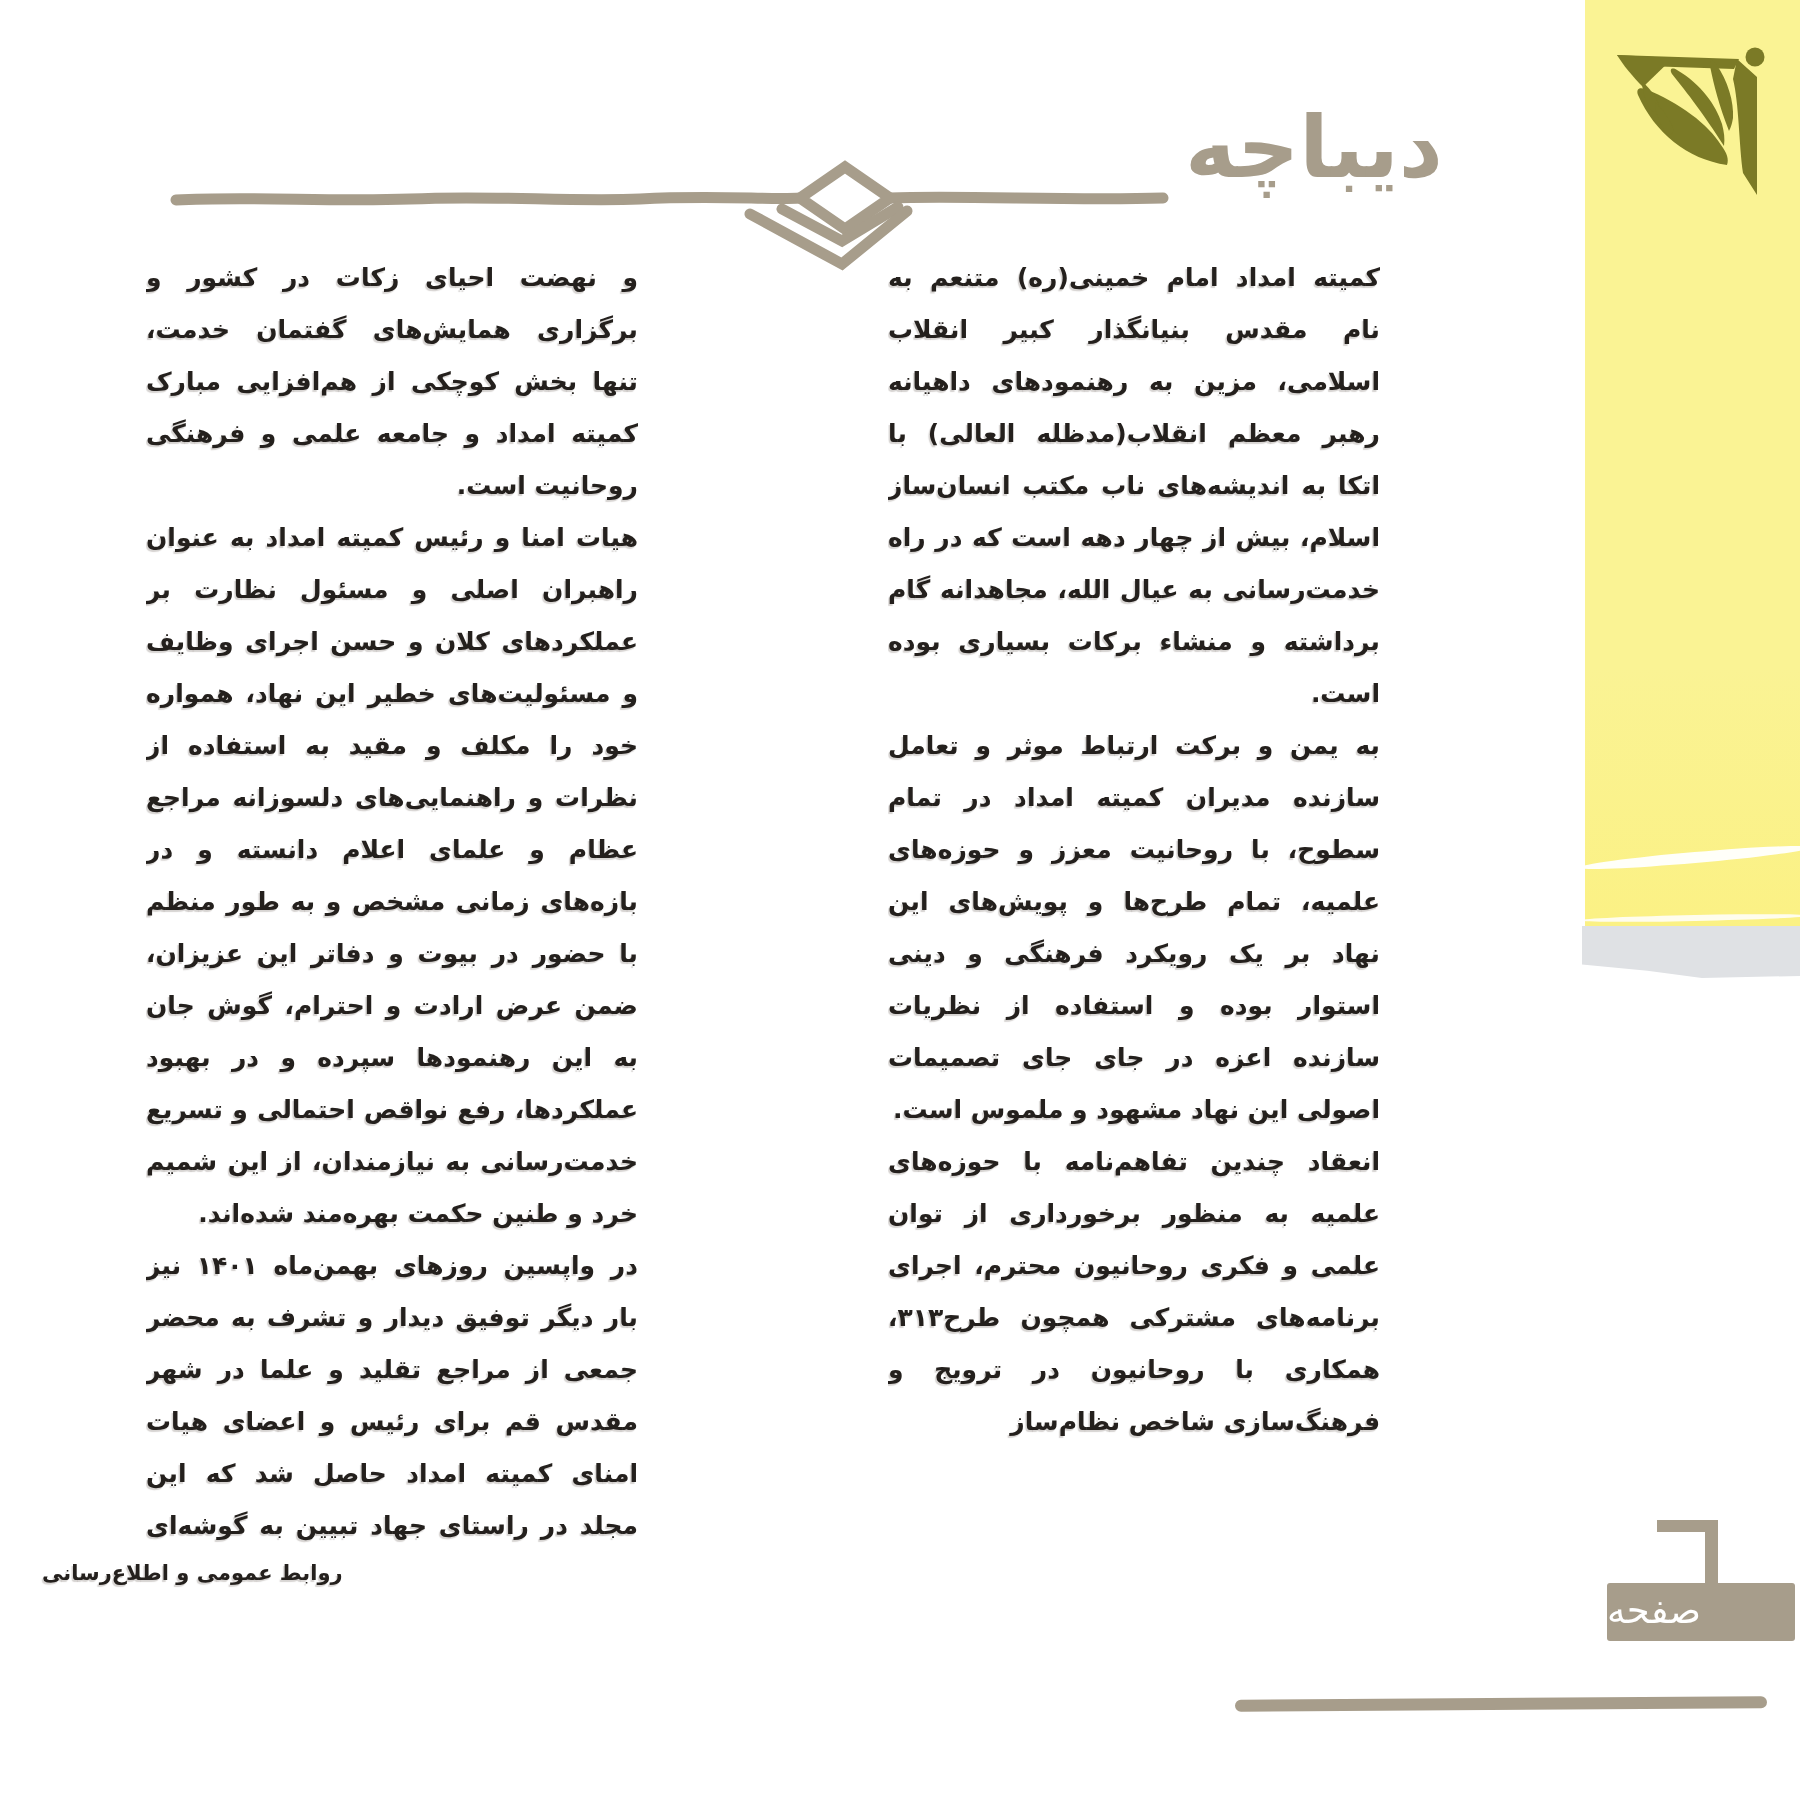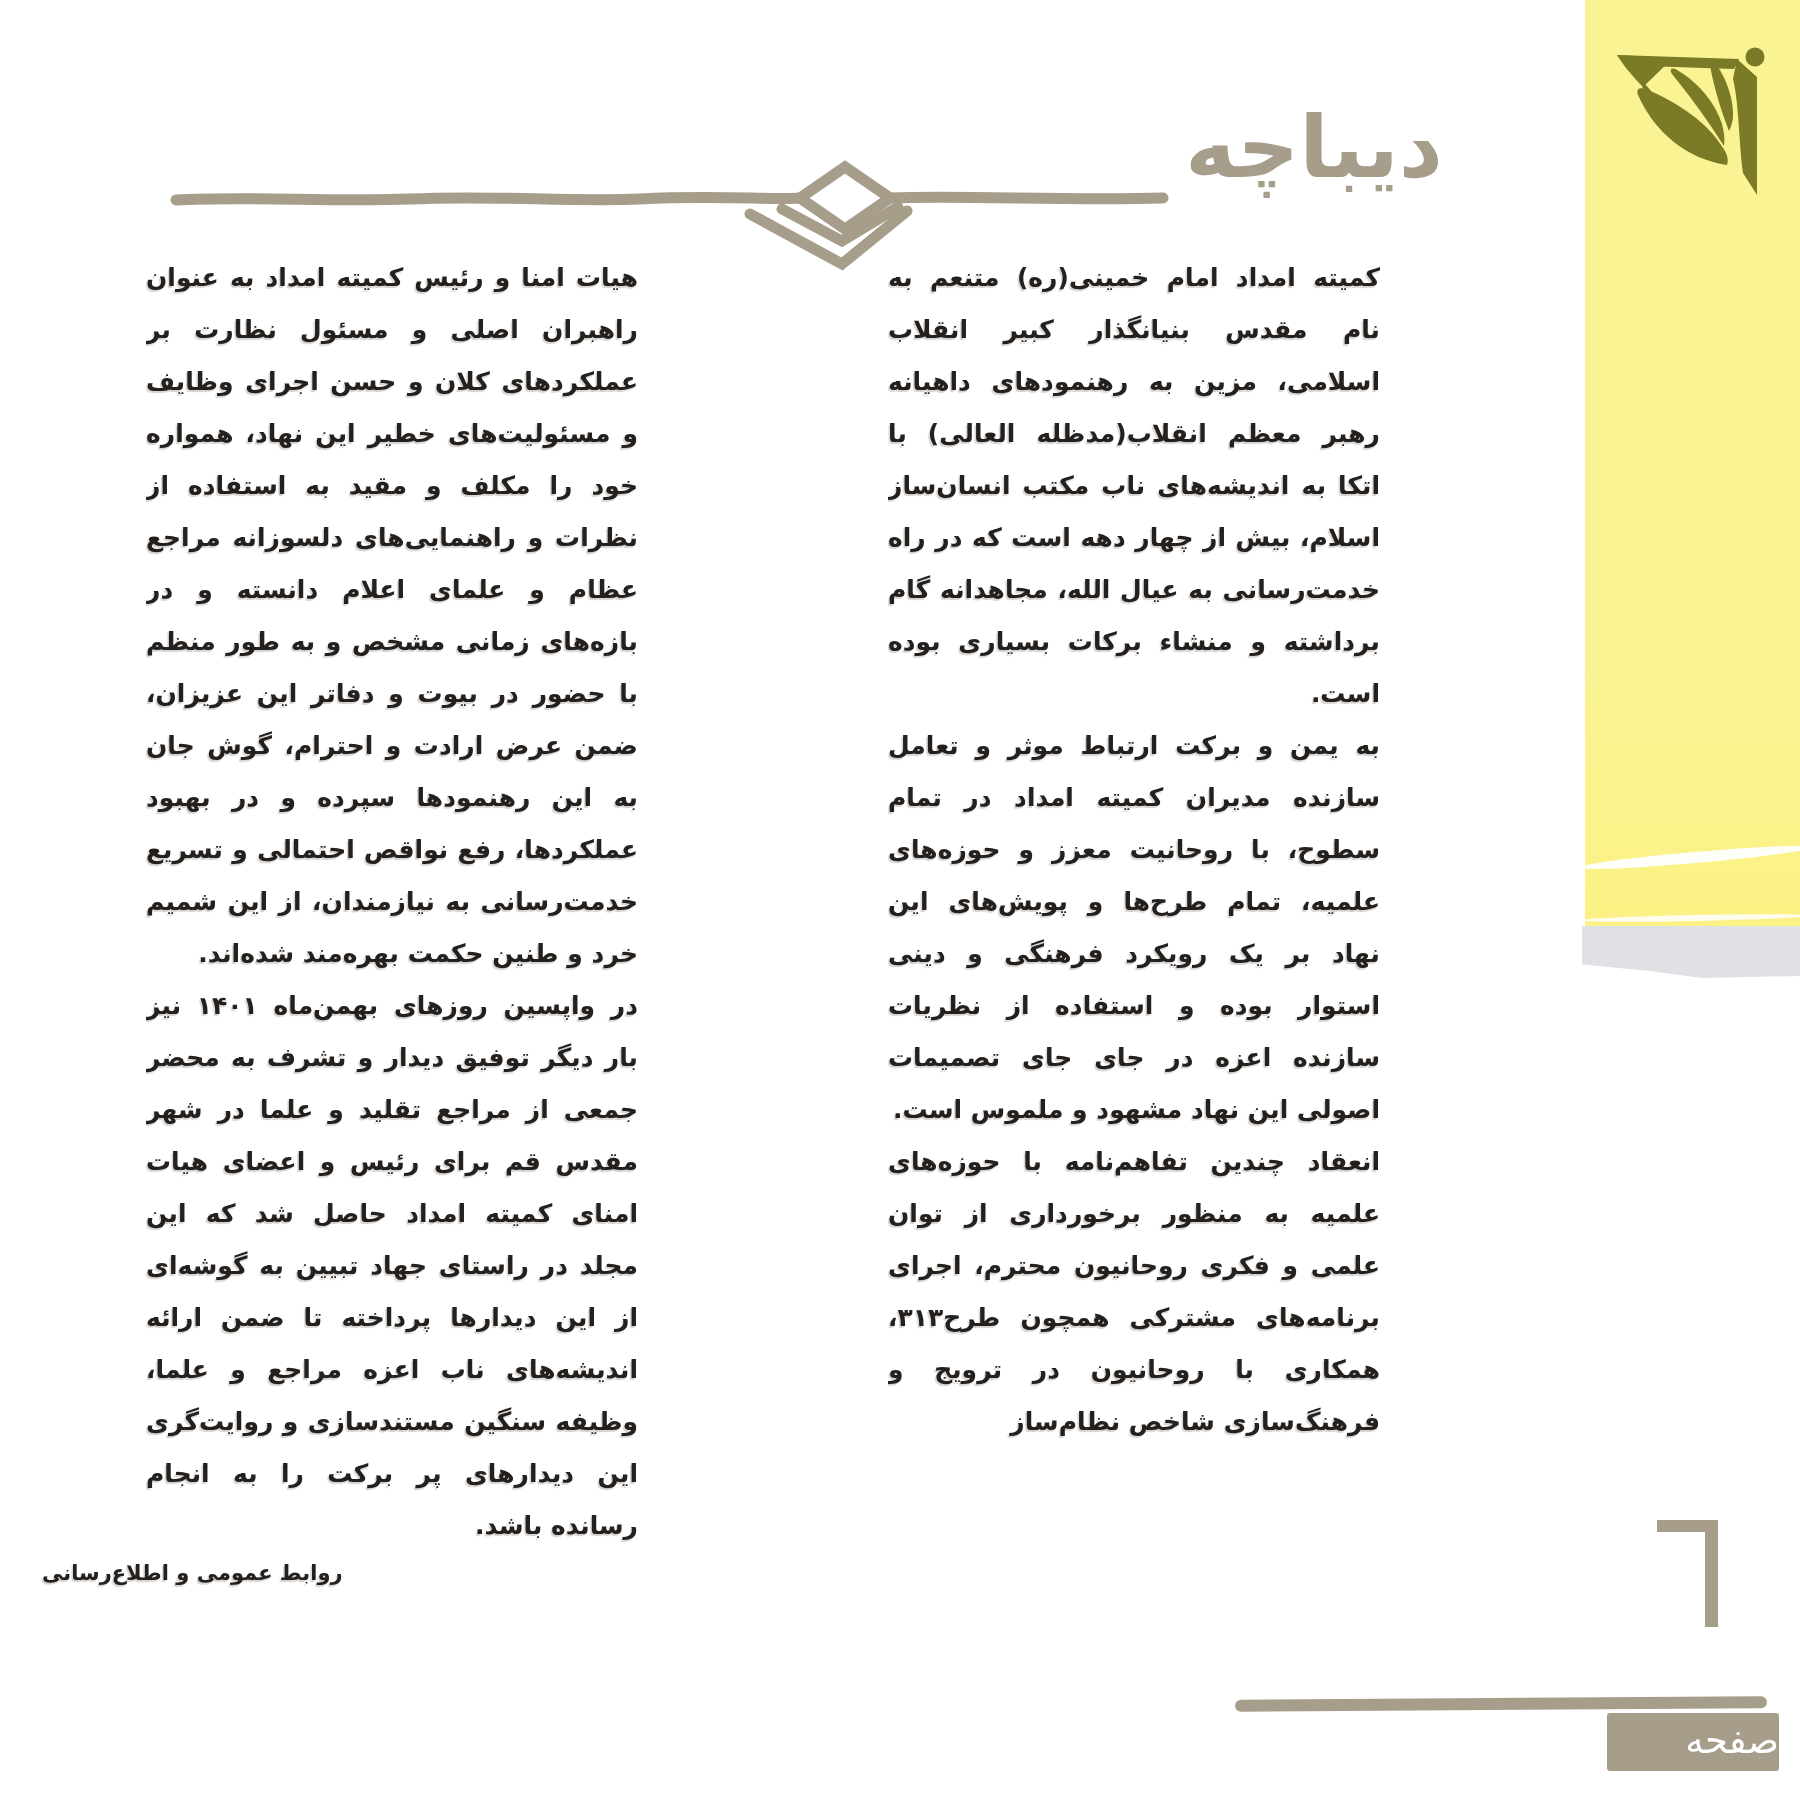--- a/index.html
+++ b/index.html
@@ -61,23 +61,23 @@
   .corner-bracket{
     position:absolute; left:1657px; top:1520px; width:48px; height:95px;
     border-top:12px solid var(--accent); border-left:13px solid var(--accent);
     border-left:none; border-right:13px solid var(--accent);
   }
   .page-rule{
     position:absolute; left:1235px; top:1698px; width:532px; height:12px;
     background:var(--accent); border-radius:7px; transform:rotate(-.4deg);
   }
   .page-badge{
-    position:absolute; left:1607px; top:1713px; width:172px; height:58px;
+    position:absolute; left:1607px; top:1583px; width:188px; height:58px;
     background:var(--accent); color:var(--badge-text);
-    font-size:37px; line-height:56px; text-align:right; direction:rtl;
+    font-size:37px; line-height:56px; text-align:left; direction:rtl;
     border-radius:3px;
   }
 </style>
 </head>
 <body>
 
 <div class="page">
 
   <div class="yellow-band">
     <div class="band-streak"></div>
@@ -109,20 +109,21 @@
     </g>
   </svg>
 
   <section class="col col-right">
     <p>کمیته امداد امام خمینی(ره) متنعم به نام مقدس بنیانگذار کبیر انقلاب اسلامی، مزین به رهنمودهای داهیانه رهبر معظم انقلاب(مدظله العالی) با اتکا به اندیشه‌های ناب مکتب انسان‌ساز اسلام، بیش از چهار دهه است که در راه خدمت‌رسانی به عیال الله، مجاهدانه گام برداشته و منشاء برکات بسیاری بوده است.</p>
     <p>به یمن و برکت ارتباط موثر و تعامل سازنده مدیران کمیته امداد در تمام سطوح، با روحانیت معزز و حوزه‌های علمیه، تمام طرح‌ها و پویش‌های این نهاد بر یک رویکرد فرهنگی و دینی استوار بوده و استفاده از نظریات سازنده اعزه در جای جای تصمیمات اصولی این نهاد مشهود و ملموس است.</p>
     <p>انعقاد چندین تفاهم‌نامه با حوزه‌های علمیه به منظور برخورداری از توان علمی و فکری روحانیون محترم، اجرای برنامه‌های مشترکی همچون طرح۳۱۳، همکاری با روحانیون در ترویج و فرهنگ‌سازی شاخص نظام‌ساز</p>
   </section>
 
   <section class="col col-left">
+    <p>و نهضت احیای زکات در کشور و برگزاری همایش‌های گفتمان خدمت، تنها بخش کوچکی از هم‌افزایی مبارک کمیته امداد و جامعه علمی و فرهنگی روحانیت است.</p>
     <p>هیات امنا و رئیس کمیته امداد به عنوان راهبران اصلی و مسئول نظارت بر عملکردهای کلان و حسن اجرای وظایف و مسئولیت‌های خطیر این نهاد، همواره خود را مکلف و مقید به استفاده از نظرات و راهنمایی‌های دلسوزانه مراجع عظام و علمای اعلام دانسته و در بازه‌های زمانی مشخص و به طور منظم با حضور در بیوت و دفاتر این عزیزان، ضمن عرض ارادت و احترام، گوش جان به این رهنمودها سپرده و در بهبود عملکردها، رفع نواقص احتمالی و تسریع خدمت‌رسانی به نیازمندان، از این شمیم خرد و طنین حکمت بهره‌مند شده‌اند.</p>
     <p>در واپسین روزهای بهمن‌ماه ۱۴۰۱ نیز بار دیگر توفیق دیدار و تشرف به محضر جمعی از مراجع تقلید و علما در شهر مقدس قم برای رئیس و اعضای هیات امنای کمیته امداد حاصل شد که این مجلد در راستای جهاد تبیین به گوشه‌ای از این دیدارها پرداخته تا ضمن ارائه اندیشه‌های ناب اعزه مراجع و علما، وظیفه سنگین مستندسازی و روایت‌گری این دیدارهای پر برکت را به انجام رسانده باشد.</p>
   </section>
 
   <div class="signature">
     <div class="sig-line1">روابط عمومی و اطلاع‌رسانی</div>
   </div>
 
   <div class="corner-bracket"></div>
   <div class="page-rule"></div>

